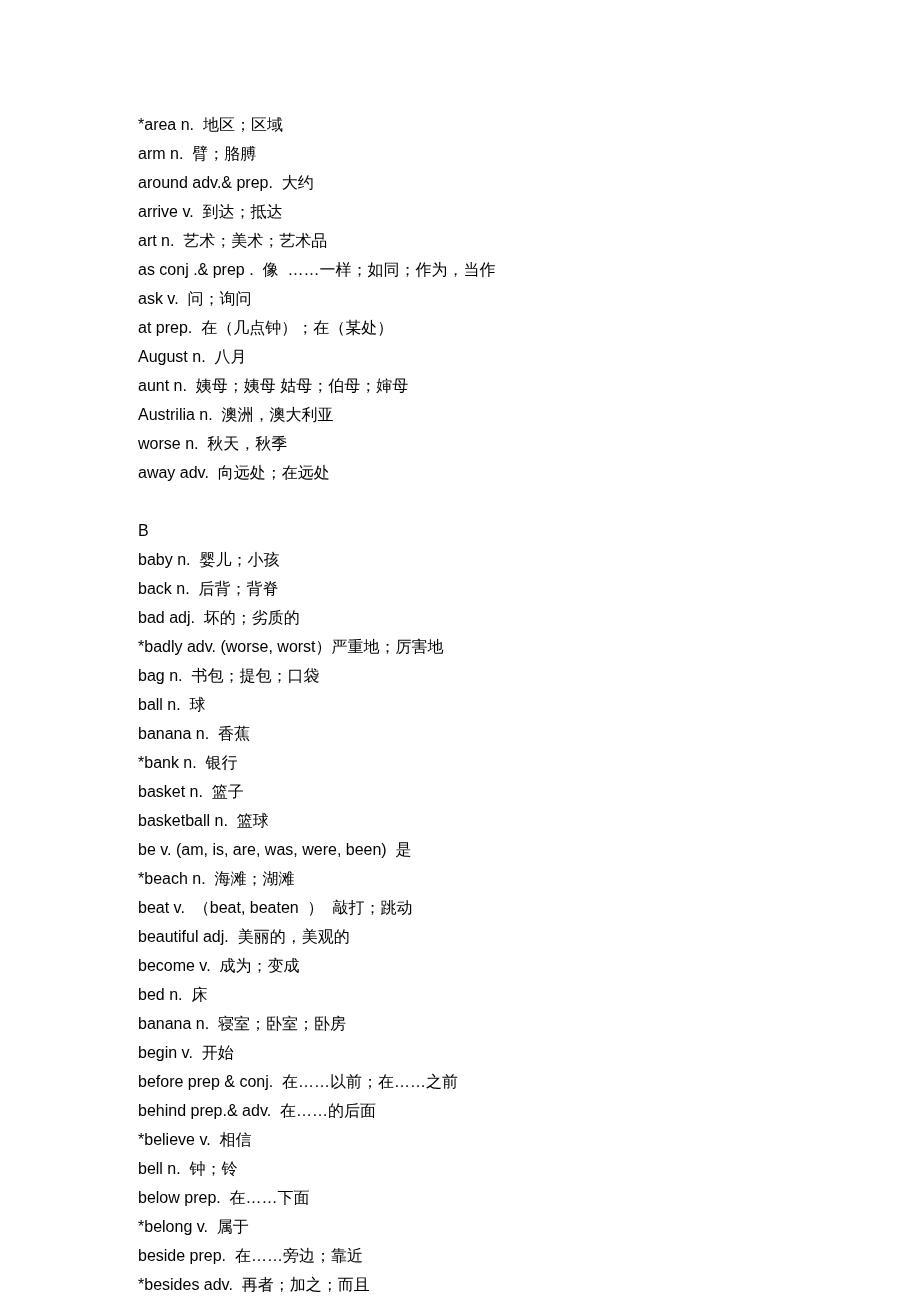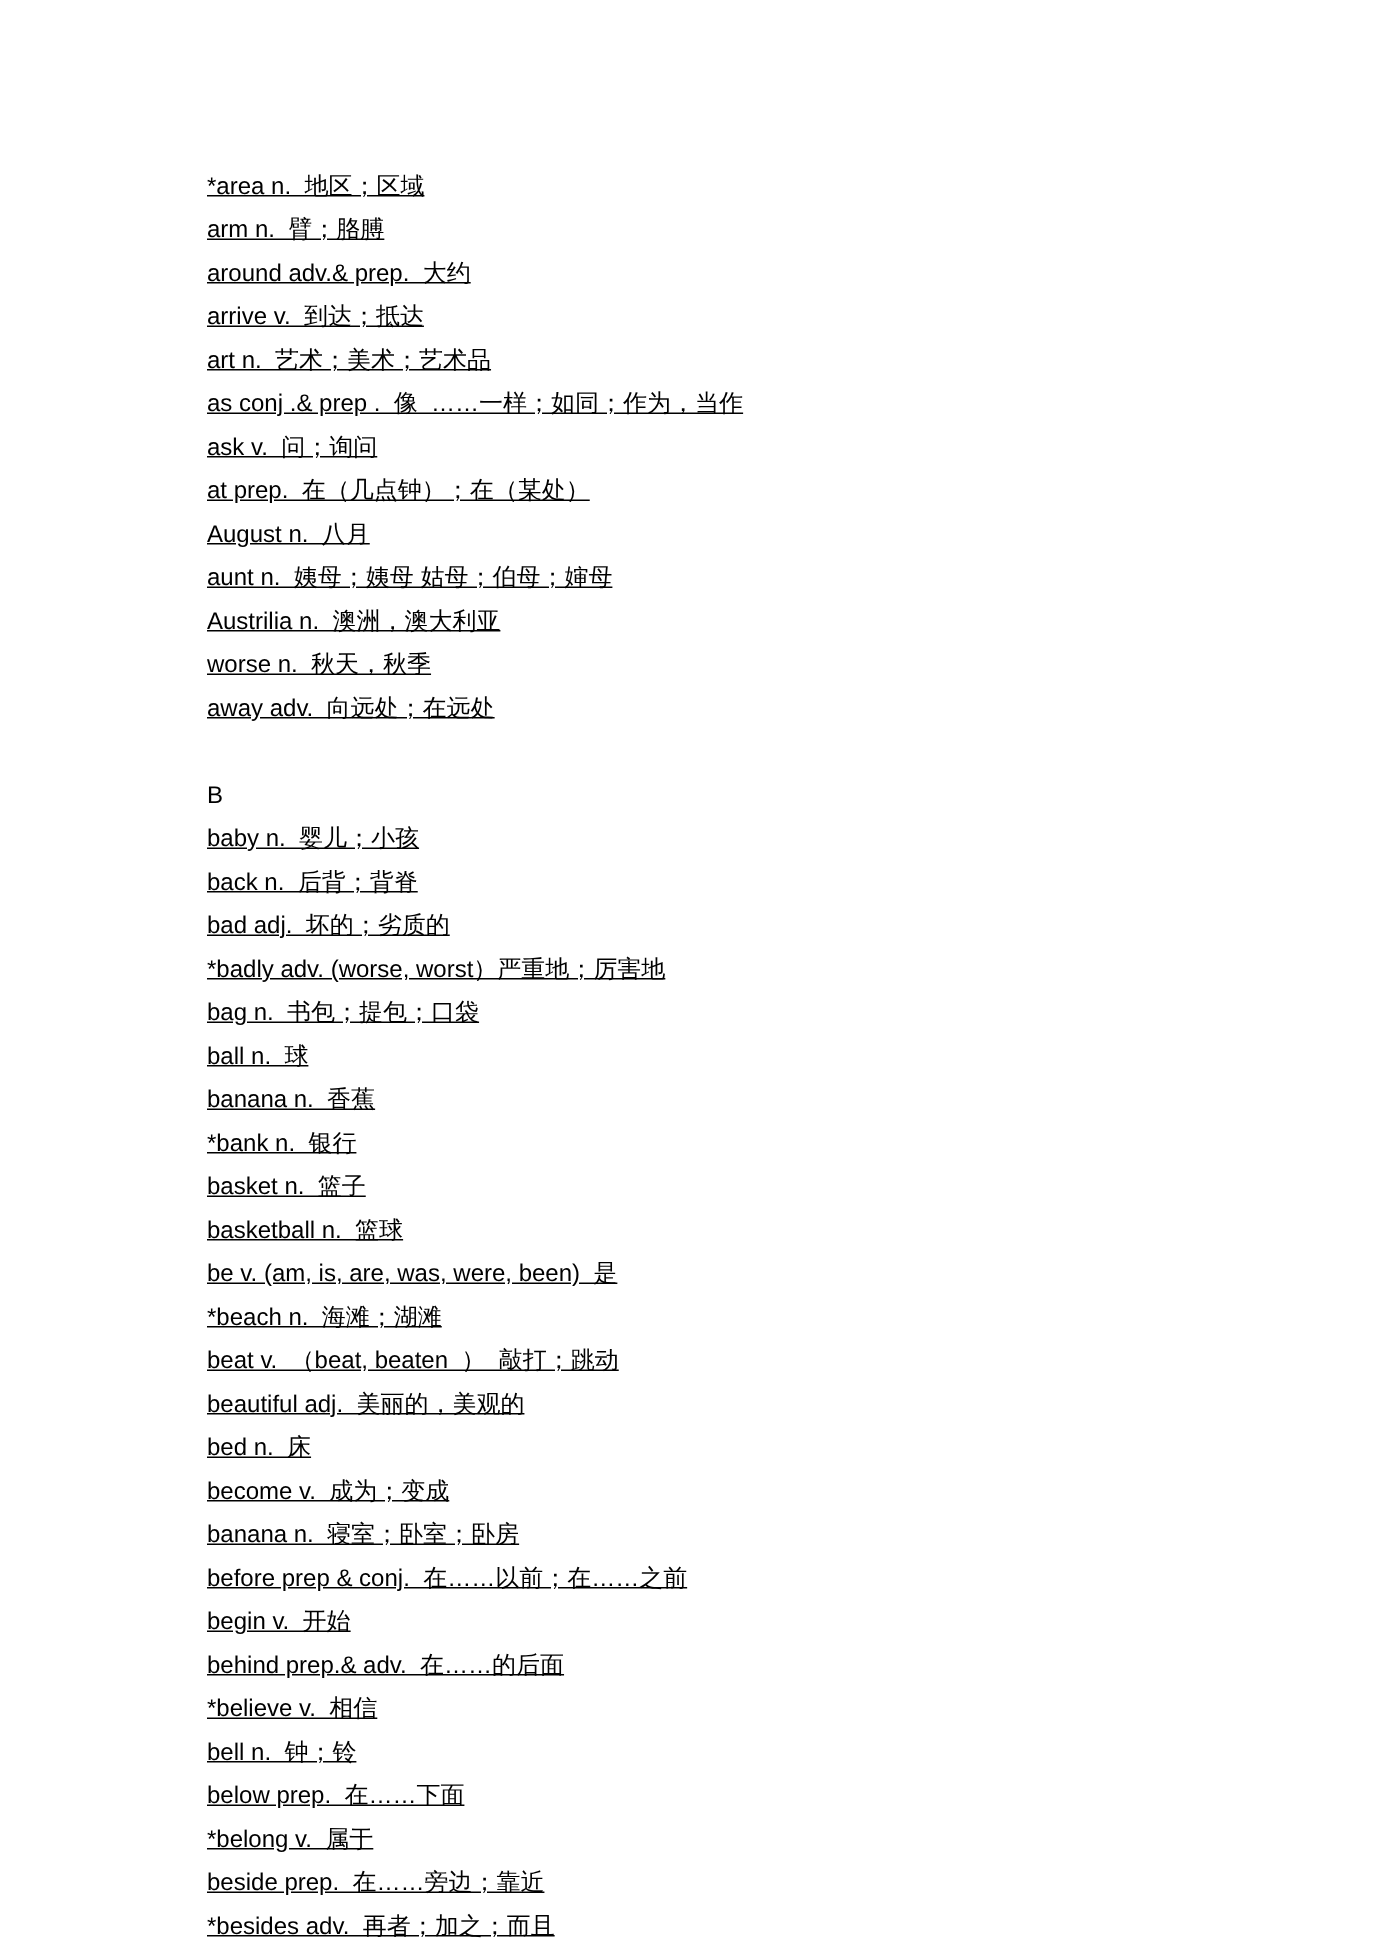--- a/index.html
+++ b/index.html
@@ -11,21 +11,20 @@
     color: #000;
     width: 920px;
   }
   .page {
     padding: 110px 0 0 138px;
     width: 640px;
   }
   .entry {
     line-height: 29px;
     white-space: pre-wrap;
-    text-decoration: underline;
   }
   .section-gap {
     height: 29px;
   }
   .section-header {
     line-height: 29px;
     font-weight: normal;
   }
 </style>
 </head>
@@ -57,25 +56,25 @@
       <div class="entry">bag n.  书包；提包；口袋</div>
       <div class="entry">ball n.  球</div>
       <div class="entry">banana n.  香蕉</div>
       <div class="entry">*bank n.  银行</div>
       <div class="entry">basket n.  篮子</div>
       <div class="entry">basketball n.  篮球</div>
       <div class="entry">be v. (am, is, are, was, were, been)  是</div>
       <div class="entry">*beach n.  海滩；湖滩</div>
       <div class="entry">beat v.  （beat, beaten  ）  敲打；跳动</div>
       <div class="entry">beautiful adj.  美丽的，美观的</div>
+      <div class="entry">become v.  成为；变成</div>
       <div class="entry">bed n.  床</div>
-      <div class="entry">become v.  成为；变成</div>
       <div class="entry">banana n.  寝室；卧室；卧房</div>
+      <div class="entry">begin v.  开始</div>
       <div class="entry">before prep &amp; conj.  在……以前；在……之前</div>
-      <div class="entry">begin v.  开始</div>
       <div class="entry">behind prep.&amp; adv.  在……的后面</div>
       <div class="entry">*believe v.  相信</div>
       <div class="entry">bell n.  钟；铃</div>
       <div class="entry">below prep.  在……下面</div>
       <div class="entry">*belong v.  属于</div>
       <div class="entry">beside prep.  在……旁边；靠近</div>
       <div class="entry">*besides adv.  再者；加之；而且</div>
     </div>
 </div>
 

